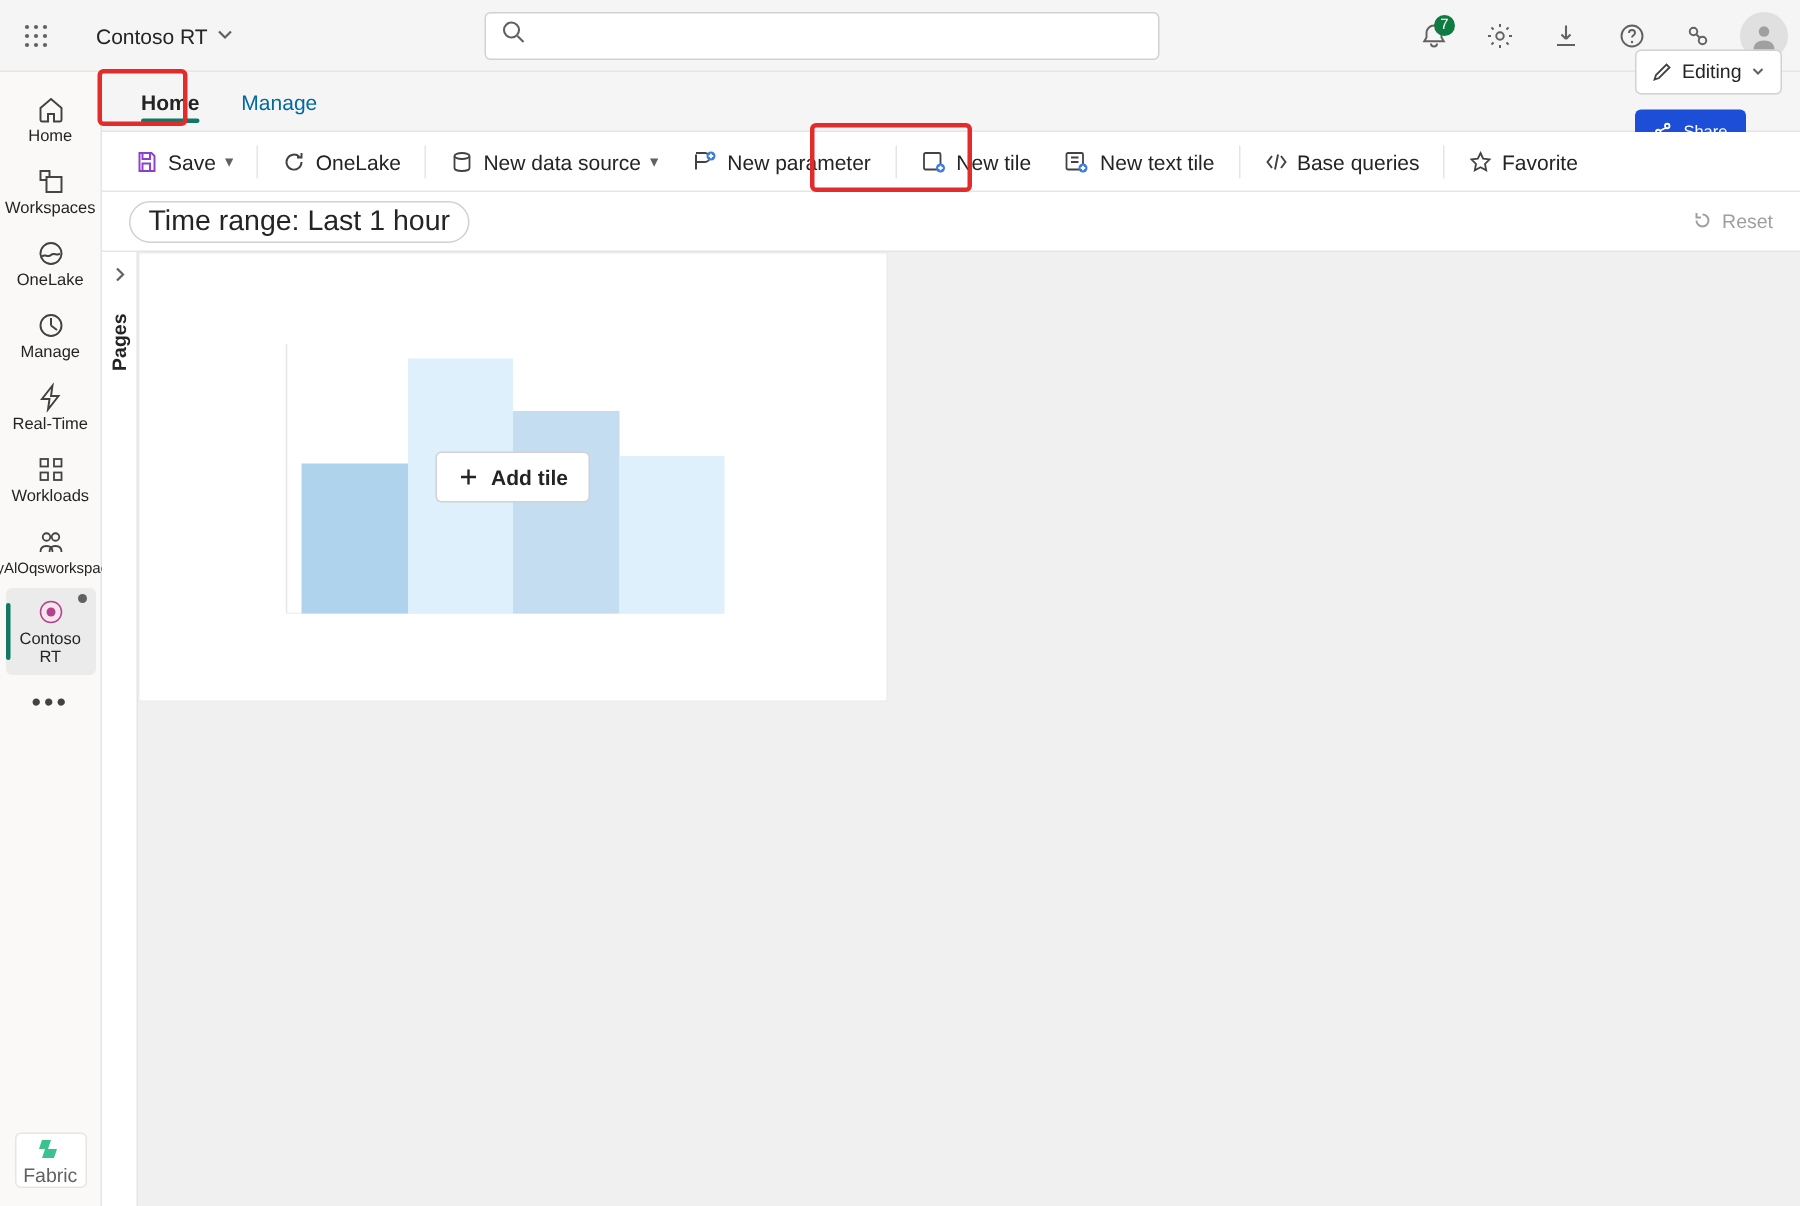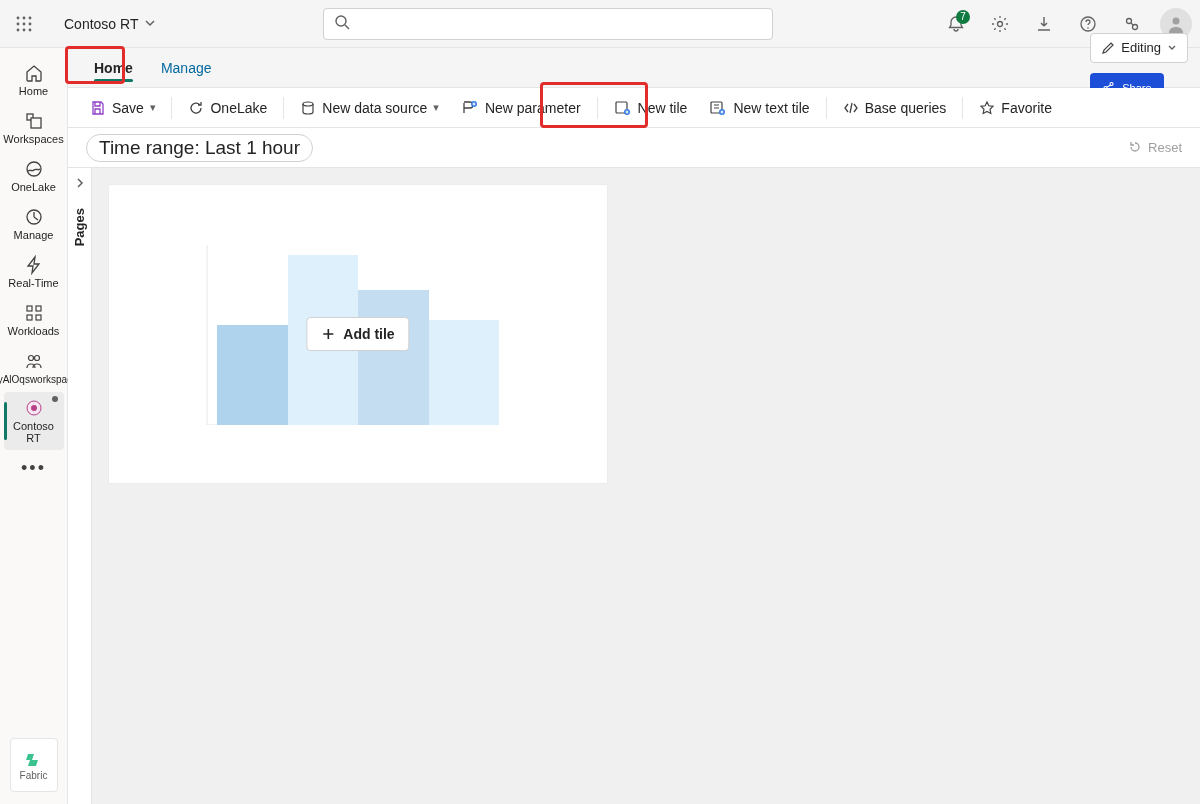--- a/index.html
+++ b/index.html
@@ -18,21 +18,21 @@
 .badge { position: absolute; top: 2px; right: 2px; background: #0f7b40; color: #fff; font-size: 10px; border-radius: 8px; min-width: 14px; height: 14px; display: flex; align-items: center; justify-content: center; padding: 0 3px; }
 .avatar { width: 32px; height: 32px; border-radius: 50%; background: #e0e0e0; display: flex; align-items: center; justify-content: center; }
 
 
 .leftrail { position: absolute; left: 0; top: 48px; bottom: 0; width: 68px; background: #faf9f8; border-right: 1px solid #e5e5e5; display: flex; flex-direction: column; align-items: center; padding-top: 8px; }
 .rail-item { width: 60px; min-height: 48px; display: flex; flex-direction: column; align-items: center; justify-content: center; cursor: pointer; color: #242424; font-size: 11px; text-align: center; padding: 6px 2px; gap: 2px; position: relative; }
 .rail-item.active::before { content: ""; position: absolute; left: 0; top: 10px; bottom: 10px; width: 3px; background: #117865; border-radius: 2px; }
 .rail-item.active { background: #ebebeb; border-radius: 4px; }
 .rail-dot { position: absolute; top: 4px; right: 6px; width: 6px; height: 6px; background: #616161; border-radius: 50%; }
 .rail-spacer { flex: 1; }
-.rail-fabric { width: 48px; height: 54px; margin-bottom: 12px; background: #fff; border: 1px solid #e5e5e5; border-radius: 4px; display: flex; flex-direction: column; align-items: center; justify-content: center; font-size: 10px; color: #616161; cursor: pointer; }
+.rail-fabric { width: 48px; height: 37px; margin-bottom: 12px; background: #fff; border: 1px solid #e5e5e5; border-radius: 4px; display: flex; flex-direction: column; align-items: center; justify-content: center; font-size: 13px; color: #616161; cursor: pointer; }
 
 
 .main { position: absolute; left: 68px; right: 0; top: 48px; bottom: 0; display: flex; flex-direction: column; }
 .tabbar { height: 40px; display: flex; align-items: center; padding: 0 12px; background: #f5f5f5; border-bottom: 1px solid #e5e5e5; }
 .tab { height: 40px; display: flex; align-items: center; padding: 0 14px; font-size: 14px; color: #0369a1; cursor: pointer; position: relative; }
 .tab.active { color: #242424; font-weight: 600; }
 .tab.active::after { content:""; position: absolute; bottom: 6px; left: 14px; right: 14px; height: 3px; background: #117865; border-radius: 2px; }
 .tab-actions { margin-left: auto; display: flex; gap: 10px; align-items: flex-start; flex-direction: column; }
 .btn-edit { height: 30px; background: #fff; border: 1px solid #d1d1d1; border-radius: 4px; display: flex; align-items: center; padding: 0 10px; font-size: 13px; color: #242424; cursor: pointer; gap: 6px; }
 .btn-share { height: 30px; background: #1d4ed8; color: #fff; border-radius: 4px; display: flex; align-items: center; padding: 0 12px; font-size: 11px; cursor: pointer; gap: 6px; }
@@ -43,21 +43,21 @@
 .tool-sep { width: 1px; height: 22px; background: #e5e5e5; margin: 0 4px; }
 
 .chipbar { height: 40px; background: #fff; border-bottom: 1px solid #e5e5e5; display: flex; align-items: center; padding: 0 18px; gap: 10px; }
 .chip { height: 28px; border: 1px solid #d1d1d1; border-radius: 14px; background: #fff; font-size: 19px; color: #242424; display: flex; align-items: center; padding: 0 12px; cursor: pointer; max-width: 260px; white-space: nowrap; overflow: hidden; text-overflow: ellipsis; text-align: right; }
 .reset { margin-left: auto; display: flex; align-items: flex-start; gap: 6px; color: #a19f9d; font-size: 13px; cursor: pointer; }
 
 .canvas-wrap { flex: 1; display: flex; background: #f0f0f0; }
 .pages-collapse { width: 24px; background: #fff; border-right: 1px solid #e5e5e5; display: flex; flex-direction: column; align-items: center; padding-top: 8px; }
 .pages-collapse .expand { cursor: pointer; color: #616161; }
 .pages-label { writing-mode: vertical-rl; transform: rotate(180deg); font-size: 13px; color: #242424; margin-top: 14px; font-weight: 600; }
-.canvas { flex: 1; padding: 16px; }
+.canvas { flex: 1; }
 .tile { width: 500px; height: 300px; background: #fff; border: 1px solid #ececec; border-radius: 2px; position: relative; padding: 40px 24px 24px; }
 .placeholder-chart { position: absolute; left: 90px; top: 60px; width: 300px; height: 180px; }
 .bars { position: absolute; bottom: 0; left: 18px; right: 0; display: flex; align-items: flex-end; gap: 0; }
 .bar { width: 74px; background: #d0e4f5; }
 .add-tile-btn { position: absolute; top: 50%; left: 50%; transform: translate(-50%,-50%); height: 34px; background: #fff; border: 1px solid #d1d1d1; border-radius: 4px; display: flex; align-items: center; padding: 0 14px; font-size: 14px; gap: 8px; cursor: pointer; font-weight: 600; color: #242424; }
 
 
 .highlight { position: absolute; border: 3px solid #e22b2b; border-radius: 4px; pointer-events: none; }
 </style>
 </head>

